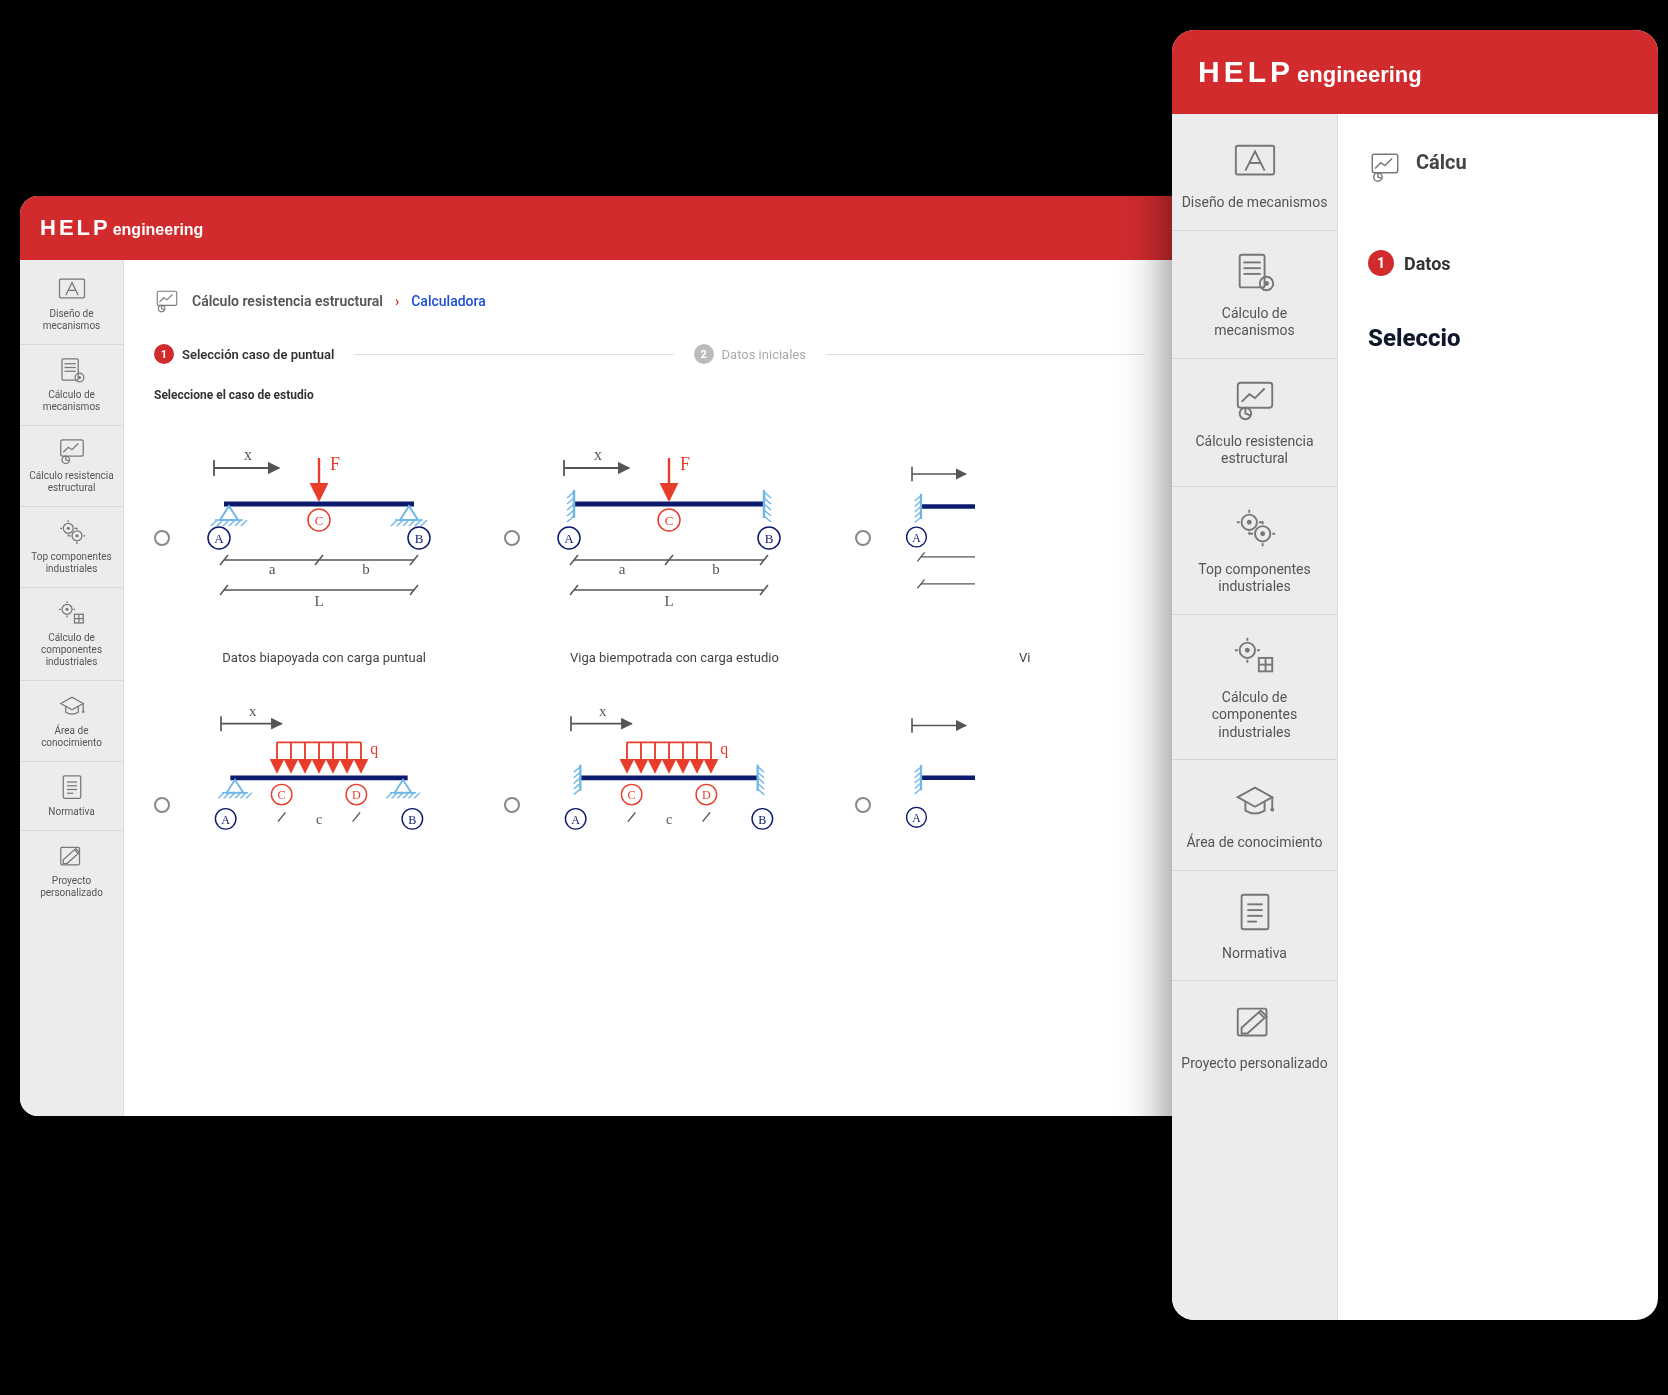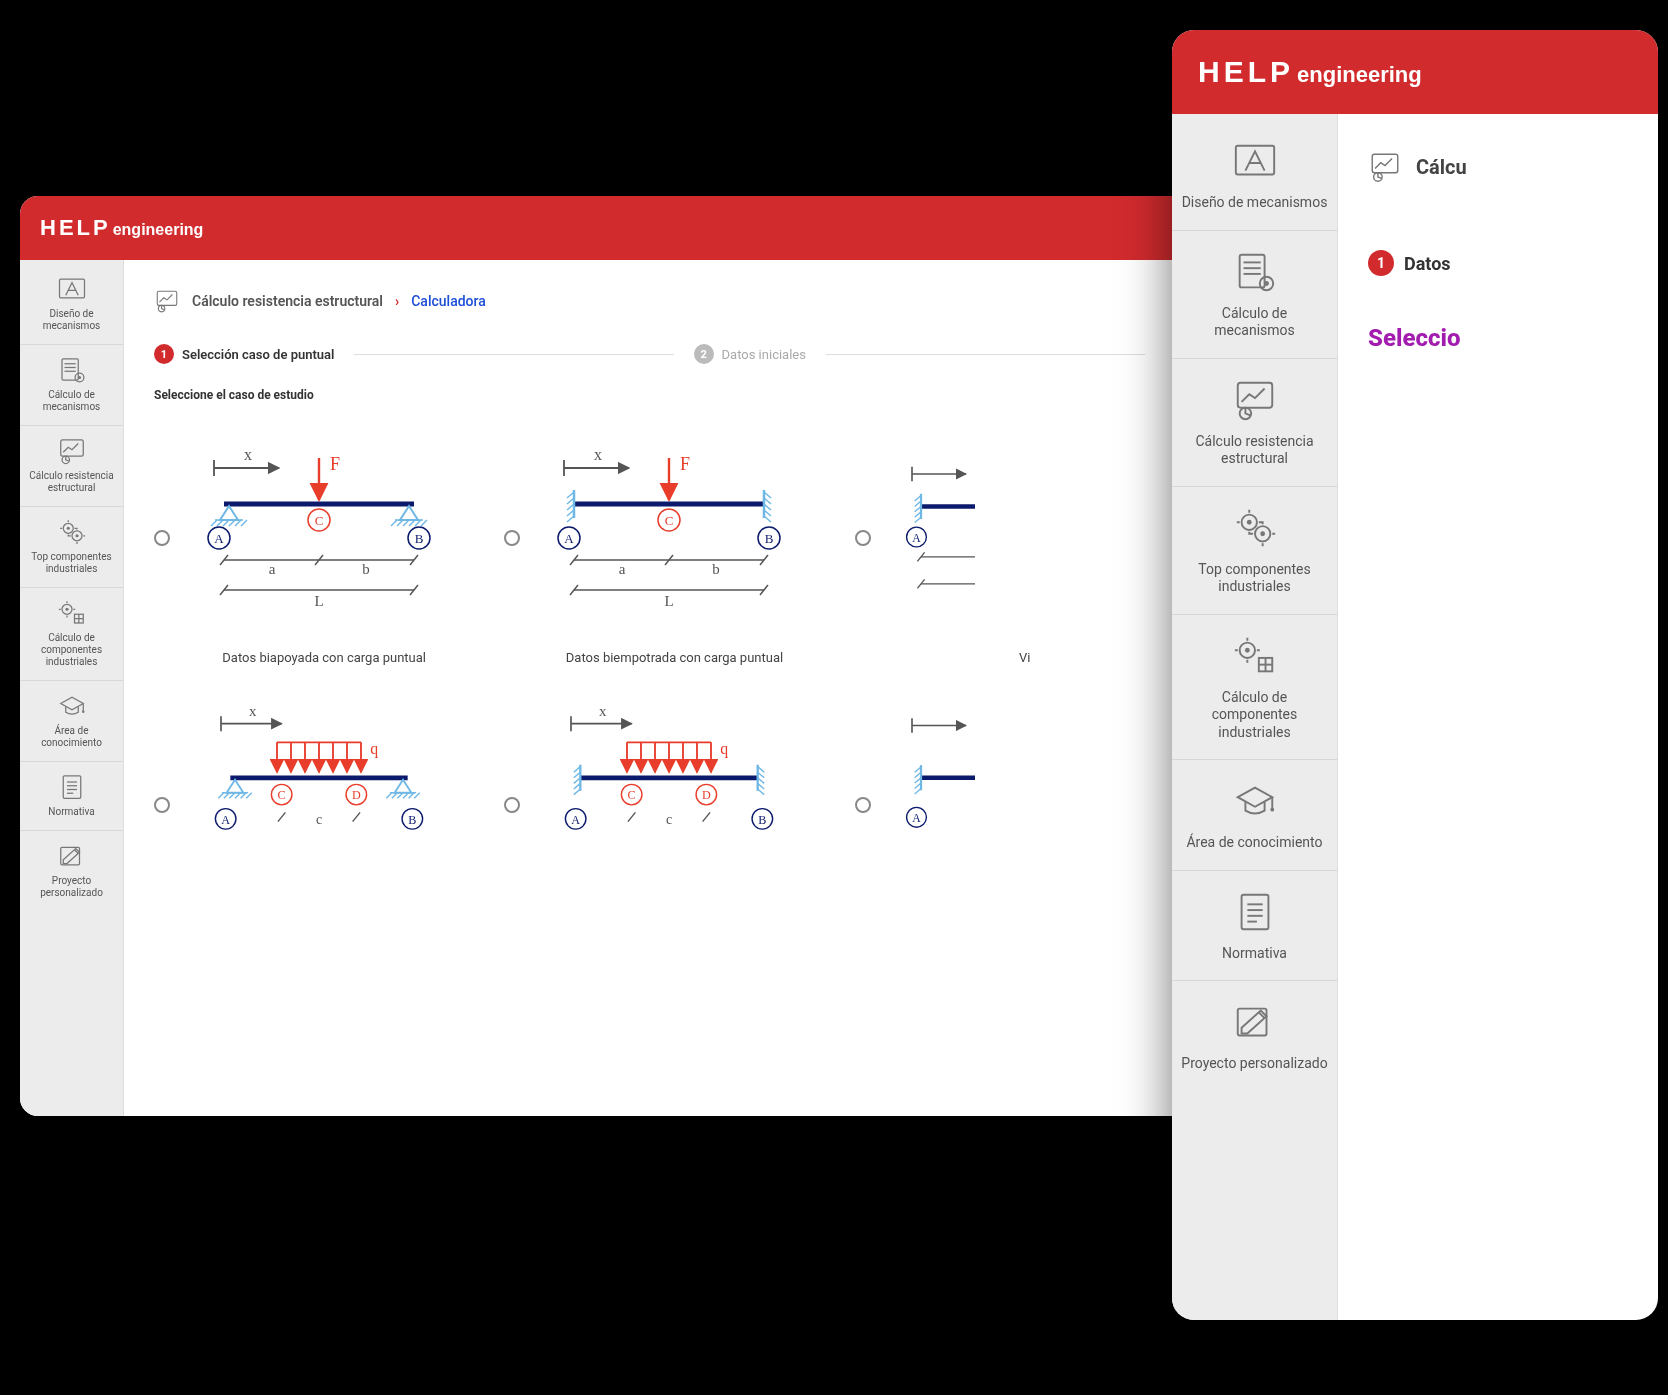--- a/index.html
+++ b/index.html
@@ -195,32 +195,32 @@
   }
   .sidebar-icon-lg svg { width:100%; height:100%; }
 
   .content-overlay {
     flex:1;
     padding: 36px 0 0 30px;
     overflow:hidden;
     white-space: nowrap;
   }
   .bc-overlay {
-    display:flex; align-items:center; gap:14px;
+    display:flex; align-items:flex-start; gap:14px;
     font-size: 20px; font-weight:700; color:#444;
     margin-bottom: 66px;
   }
   .bc-overlay .bc-icon { width:34px; height:34px; }
   .step-overlay {
     display:flex; align-items:center; gap:10px;
     font-size: 18px; font-weight:700; color:#333;
     margin-bottom: 48px;
   }
   .step-overlay .step-circle { width:26px; height:26px; font-size:14px; background:#d12b2e; }
-  .title-overlay { font-size: 24px; font-weight:800; color:#a21caf; }
+  .title-overlay { font-size: 24px; font-weight:800; color:#0f172a; }
 
   
   .stroke-dark { stroke:#555; }
   .stroke-blue { stroke:#0b1a6d; }
   .stroke-red  { stroke:#e83d2a; }
   .fill-none   { fill:none; }
   .txt { font-family: Georgia, serif; }
   .txt-dark { fill:#555; }
   .txt-red { fill:#e83d2a; }
   .txt-blue { fill:#0b1a6d; }
@@ -476,21 +476,21 @@
               <use href="#dim-tick" transform="translate(40,122)"></use>
                 <use href="#dim-tick" transform="translate(135,122)"></use>
                 <use href="#dim-tick" transform="translate(230,122)"></use>
               <text x="88" y="136" text-anchor="middle" class="txt txt-dark" font-size="15">a</text>
               <text x="182" y="136" text-anchor="middle" class="txt txt-dark" font-size="15">b</text>
               <line x1="40" y1="152" x2="230" y2="152" class="stroke-dark" stroke-width="1.3"></line>
               <use href="#dim-tick" transform="translate(40,152)"></use>
                 <use href="#dim-tick" transform="translate(230,152)"></use>
               <text x="135" y="168" text-anchor="middle" class="txt txt-dark" font-size="15">L</text>
             </svg>
-            <div class="case-label">Datos biempotrada con carga puntual</div>
+            <div class="case-label">Viga biempotrada con carga estudio</div>
           </div>
         </div>
 
         <div class="case">
           <div class="radio"></div>
           <div class="case-body">
             <svg class="beam-svg" viewBox="0 0 100 180" style="width:90px">
               <line x1="30" y1="30" x2="90" y2="30" class="stroke-dark" stroke-width="1.8" marker-end="url(#arrow-dark)"></line>
               <line x1="30" y1="22" x2="30" y2="38" class="stroke-dark" stroke-width="1.8"></line>
               <line x1="40" y1="66" x2="100" y2="66" class="stroke-blue" stroke-width="5"></line>

